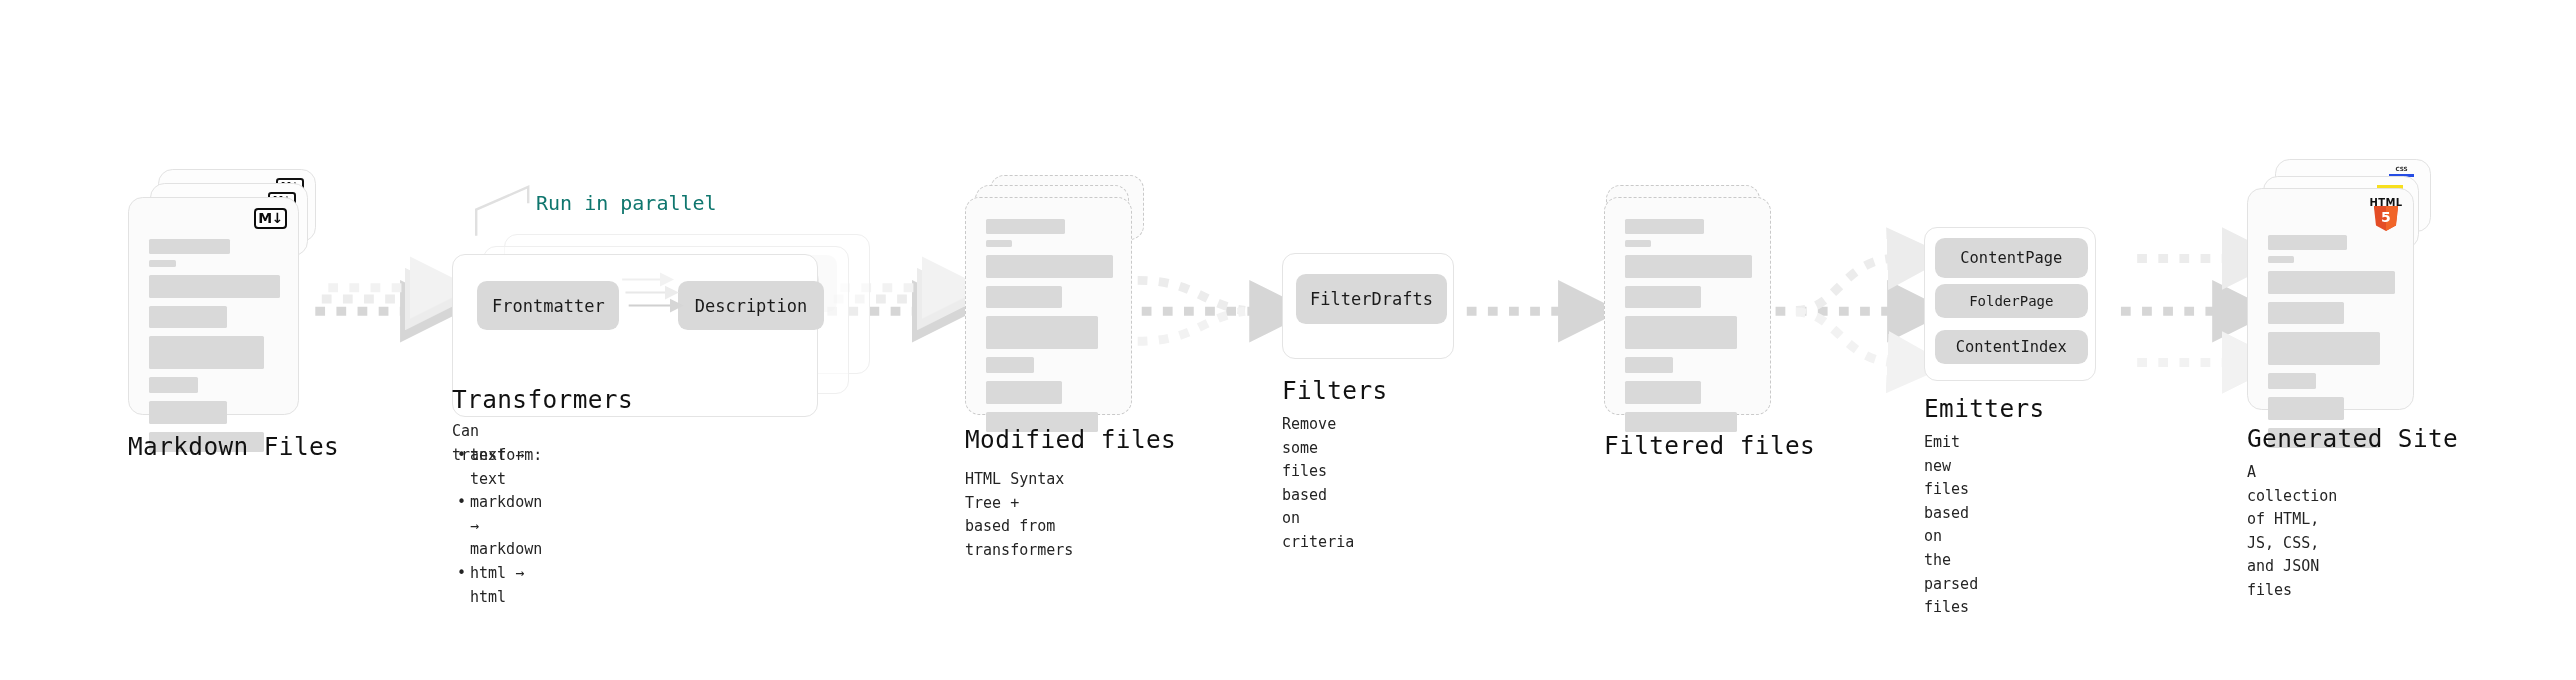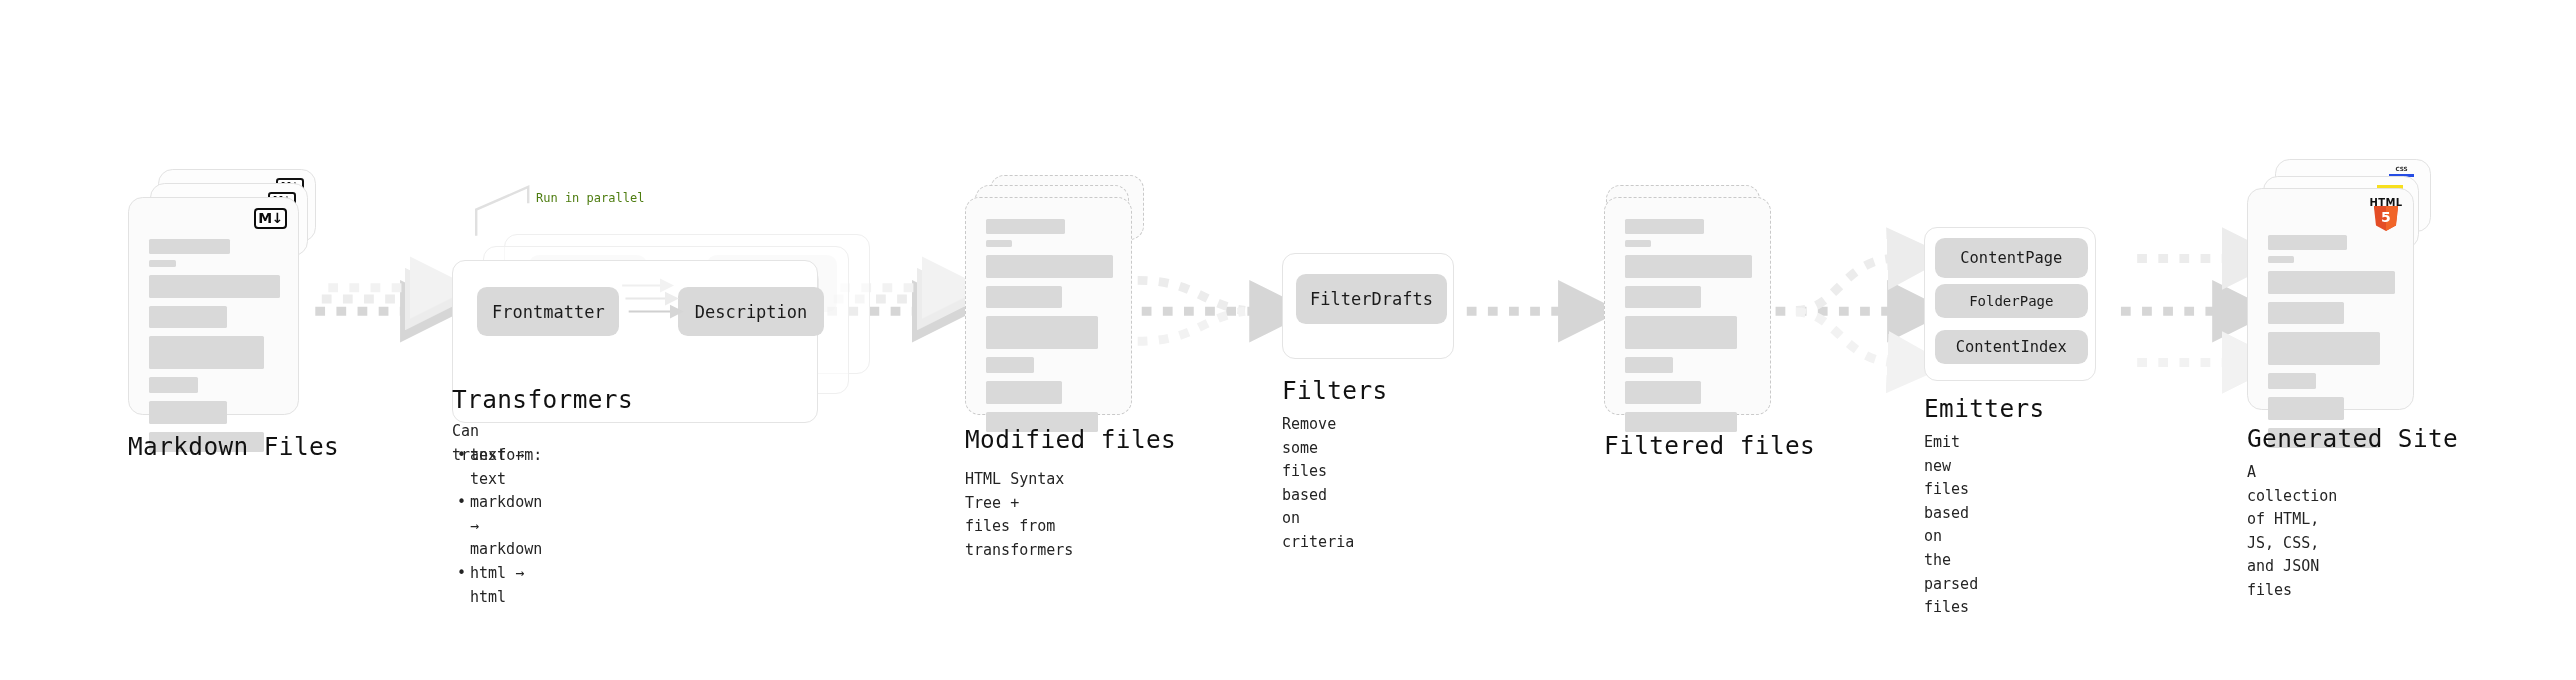--- a/index.html
+++ b/index.html
@@ -138,21 +138,21 @@
     position:absolute;
     font-size:15px;
     line-height:23.6px;
     color:#242424;
   }
   .bullets ul{margin:0;padding:0 0 0 18px;list-style:none;}
   .bullets li{position:relative;}
   .bullets li::before{content:"\2022";position:absolute;left:-13px;}
   .parallel-label{
     position:absolute;
-    font-size:12px;color:#4d7c0f;white-space:nowrap;
+    font-size:20px;color:#0f766e;white-space:nowrap;
   }
 
   
   .arrows{position:absolute;left:0;top:0;width:2576px;height:681px;pointer-events:none;}
 </style>
 </head>
 <body>
 
 <div class="stage">
 
@@ -241,21 +241,21 @@
     <div class="box ghost" style="left:504px;top:234px;width:366px;height:140px;">
       <div class="chip ghost2" style="left:24.4px;top:19.5px;width:118px;height:57px;"></div>
       <div class="chip ghost2" style="left:202px;top:19.5px;width:130px;height:57px;"></div>
     </div>
 
     <div class="box ghost" style="left:483px;top:246px;width:366px;height:148px;">
       <div class="chip ghost" style="left:24.4px;top:23px;width:122px;height:59px;"></div>
       <div class="chip ghost" style="left:205px;top:23px;width:130px;height:59px;"></div>
     </div>
 
-    <div class="box" style="left:452px;top:260px;width:366px;height:163px;">
+    <div class="box" style="left:452px;top:254px;width:366px;height:163px;">
       <div class="chip" style="left:24.4px;top:26px;width:142px;height:49px;">Frontmatter</div>
       <div class="chip" style="left:225px;top:26px;width:146px;height:49px;">Description</div>
 
       <svg width="366" height="163" style="position:absolute;left:0;top:0;pointer-events:none;" viewBox="0 0 450 200">
         <path d="M216,62 L268,62" stroke="#d0d0d0" stroke-width="2.5" fill="none" marker-end="url(#tri)"></path>
         <path d="M212,46 L262,46" stroke="#e8e8e8" stroke-width="2.5" fill="none" marker-end="url(#triL)"></path>
         <path d="M208,30 L256,30" stroke="#efefef" stroke-width="2.5" fill="none" marker-end="url(#triLL)"></path>
       </svg>
     </div>
 
@@ -282,21 +282,21 @@
         <div class="bar" style="width:60%;height:22px;"></div>
         <div class="bar" style="width:88%;height:33px;"></div>
         <div class="bar" style="width:38%;height:16.3px;"></div>
         <div class="bar" style="width:60%;height:23px;"></div>
         <div class="bar" style="width:88%;height:19.5px;"></div>
       </div>
     </div>
 
     <div class="title" style="left:965px;top:425px;">Modified files</div>
     <div class="desc" style="left:965px;top:468px;">HTML Syntax Tree +
-files from transformers</div>
+based from transformers</div>
   </div>
 
   <div class="node">
     <div class="box" style="left:1282px;top:253px;width:172px;height:106px;padding-left:10px;">
       <div class="chip" style="left:13px;top:20.3px;width:151px;height:50px;">FilterDrafts</div>
     </div>
     <div class="title" style="left:1282px;top:376px;">Filters</div>
     <div class="desc" style="left:1282px;top:413px;">Remove some files based
 on criteria</div>
   </div>

